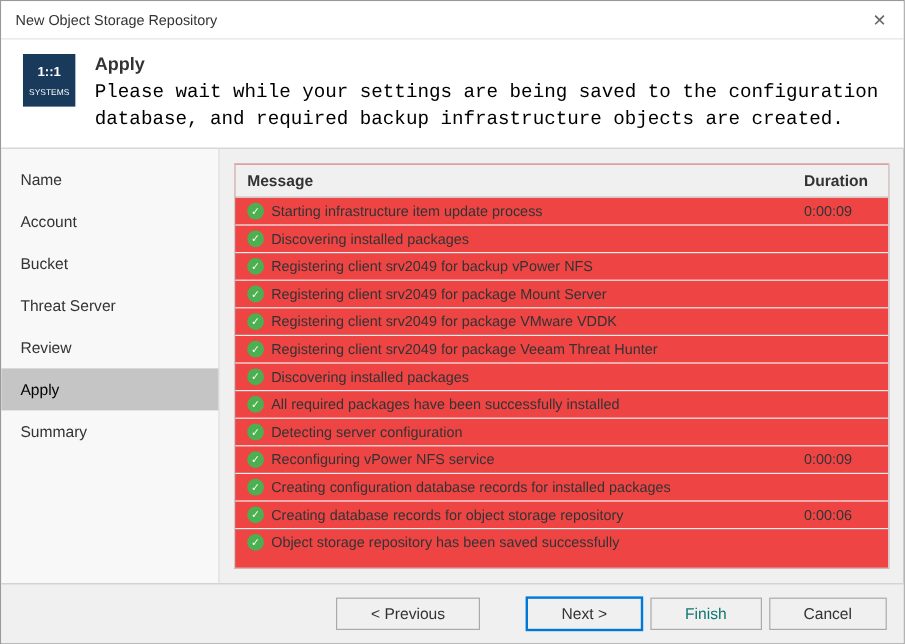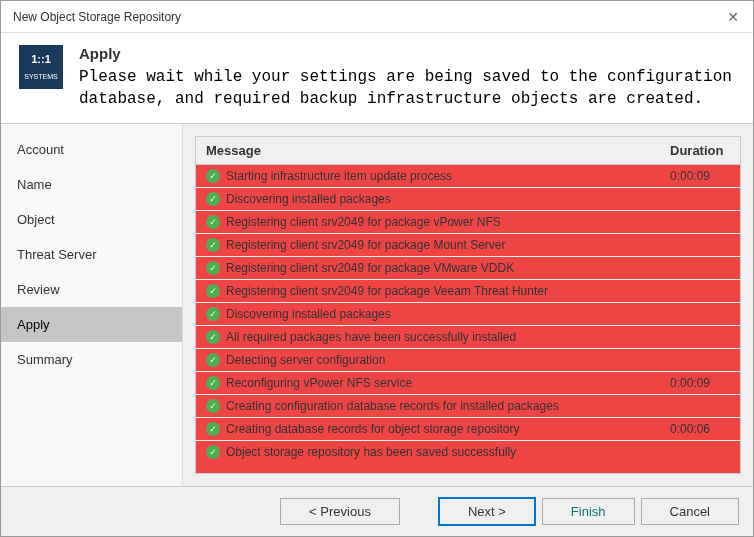--- a/index.html
+++ b/index.html
@@ -231,23 +231,23 @@
     </div>
     <div class="header-content">
       <div class="header-title">Apply</div>
       <div class="header-description">Please wait while your settings are being saved to the configuration database, and required backup infrastructure objects are created.</div>
     </div>
   </div>
 
   <div class="body">
 
     <div class="sidebar">
-    <div class="sidebar-item">Account</div>
-        <div class="sidebar-item">Name</div>
-        <div class="sidebar-item">Object</div>
+    <div class="sidebar-item">Name</div>
+        <div class="sidebar-item">Account</div>
+        <div class="sidebar-item">Bucket</div>
         <div class="sidebar-item">Threat Server</div>
         <div class="sidebar-item">Review</div>
         <div class="sidebar-item active">Apply</div>
         <div class="sidebar-item">Summary</div>
       </div>
 
     <div class="main-content">
       <div class="table-container">
         <table>
           <thead>
@@ -272,21 +272,21 @@
                     <span class="check-icon">✓</span>
                     <span>Discovering installed packages</span>
                   </div>
                 </td>
                 <td></td>
               </tr>
               <tr>
                 <td>
                   <div class="msg-cell">
                     <span class="check-icon">✓</span>
-                    <span>Registering client srv2049 for package vPower NFS</span>
+                    <span>Registering client srv2049 for backup vPower NFS</span>
                   </div>
                 </td>
                 <td></td>
               </tr>
               <tr>
                 <td>
                   <div class="msg-cell">
                     <span class="check-icon">✓</span>
                     <span>Registering client srv2049 for package Mount Server</span>
                   </div>

